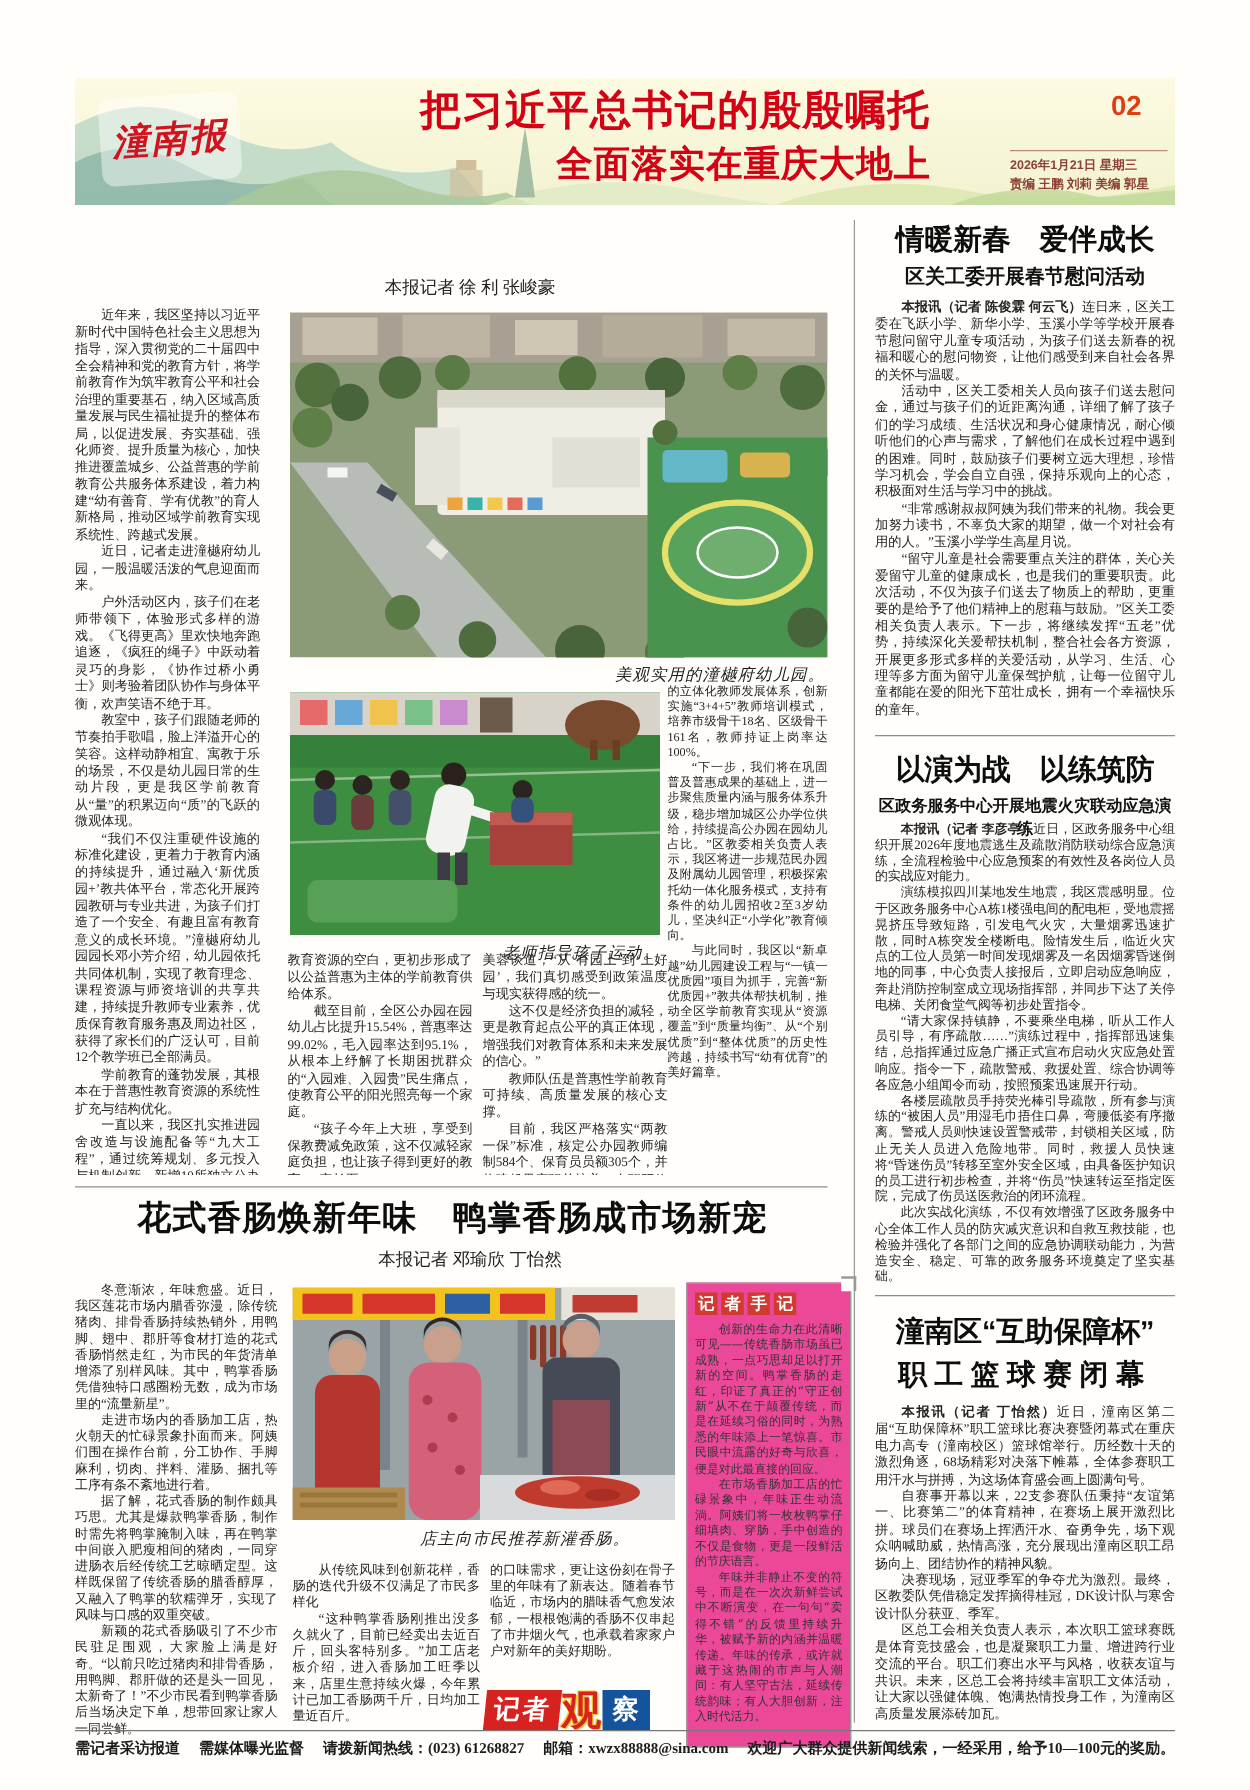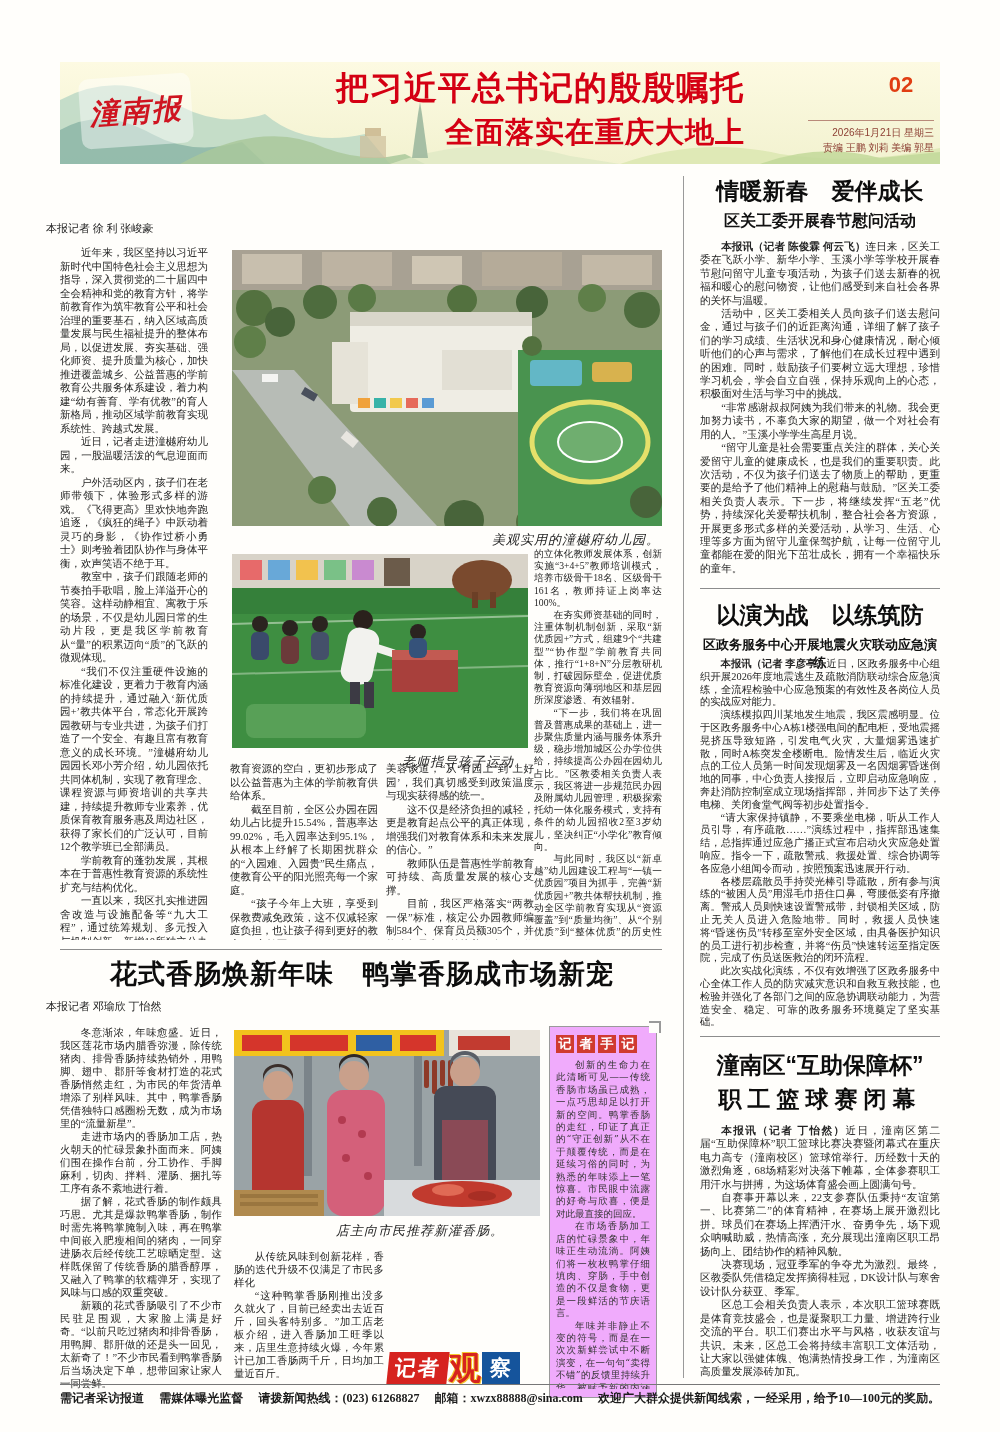--- a/index.html
+++ b/index.html
@@ -14,27 +14,27 @@
         border-radius:10px;text-align:center;padding-top:16px;box-sizing:border-box;
         font-family:"DejaVu Serif",serif;font-weight:bold;font-style:italic;font-size:29px;color:#cf1420;
         transform:rotate(-4deg);letter-spacing:2px;}
   .slogan{position:absolute;left:215px;top:4px;width:530px;text-align:center;
           font-family:"Liberation Sans",sans-serif;font-weight:900;color:#d40013;}
   .sl1{font-size:33px;line-height:44px;letter-spacing:1px;}
   .sl2{font-size:29px;line-height:44px;letter-spacing:1px;margin-left:110px;}
   .pageno{position:absolute;left:806px;top:10px;width:70px;text-align:center;
           font-family:"Liberation Sans",sans-serif;font-weight:900;font-size:22px;color:#e03d12;}
   .dateblock{position:absolute;left:748px;top:58px;width:126px;border-top:1px solid #b98a7a;
-             padding-top:4px;font-size:10px;line-height:15px;color:#8d4034;text-align:right;
-             font-family:"Liberation Sans",sans-serif;}
+             padding-top:4px;font-size:10px;line-height:15px;color:#8d4034;text-align:left;
+             font-family:"Liberation Sans",sans-serif;font-weight:bold;}
 
   
   .h-main{left:62px;top:172px;width:600px;text-align:center;font-family:"Liberation Sans",sans-serif;
           font-weight:900;font-size:30px;color:#0d0d0d;letter-spacing:1px;}
-  .byline{left:46px;width:600px;font-size:11px;color:#222;}
+  .byline{left:76px;width:600px;text-align:center;font-size:14px;color:#222;}
   .h-sausage{left:62px;top:956px;width:600px;text-align:center;font-family:"Liberation Sans",sans-serif;
              font-weight:900;font-size:27px;color:#0d0d0d;letter-spacing:1px;}
 
   
   .col{font-size:10.5px;line-height:13.5px;text-align:justify;color:#242424;overflow:hidden;}
   .col p{margin:0;text-indent:2em;}
   .col p.cont{text-indent:0;}
   .col4{font-size:9.7px;line-height:12.2px;}
   .scol{font-size:10.4px;line-height:13px;}
 
@@ -46,22 +46,22 @@
   
   .sb-title{left:700px;width:240px;text-align:center;font-family:"Liberation Sans",sans-serif;
             font-weight:900;font-size:23px;color:#0d0d0d;}
   .sb-sub{left:700px;width:240px;text-align:center;font-weight:bold;color:#111;}
   .sb-text{left:700px;width:240px;font-size:10.6px;line-height:13.4px;text-align:justify;color:#242424;overflow:hidden;}
   .sb-text p{margin:0;text-indent:2em;}
   .sb-text b{font-family:"Liberation Sans",sans-serif;}
   .t2{letter-spacing:6px;}
 
   
-  .notebox{left:549px;top:1026px;width:108px;height:372px;border:1px solid #9a9a9a;box-sizing:border-box;
-           padding:7px 6px;background:#f0abfc;}
+  .notebox{left:549px;top:1026px;width:132px;height:372px;border:1px solid #9a9a9a;box-sizing:border-box;
+           padding:7px 6px;background:#ec4899;}
   .notebox .corner{position:absolute;right:-5px;top:-6px;width:10px;height:10px;
                    border-right:2px solid #9a9a9a;border-top:2px solid #9a9a9a;background:#fffefb;}
   .nb-title{margin-bottom:6px;}
   .nb-title span{display:inline-block;width:18px;height:18px;background:#d03a30;color:#fff;
                  font:bold 13px/18px "Liberation Sans",sans-serif;text-align:center;margin-right:3px;}
   .nb-text{height:330px;overflow:hidden;}
   .nb-text p{margin:0;text-indent:2em;text-align:justify;font-size:9.5px;line-height:12.4px;color:#333;
              font-family:"DejaVu Serif",serif;}
 
   
@@ -215,21 +215,20 @@
     <p>“孩子今年上大班，享受到保教费减免政策，这不仅减轻家庭负担，也让孩子得到更好的教育。”家长夏</p>
   </div>
   <div class="abs col" style="left:386px;top:762px;width:148px;height:178px;">
     <p class="cont">美蓉谈道，“从‘有园上’到‘上好园’，我们真切感受到政策温度与现实获得感的统一。</p>
     <p>这不仅是经济负担的减轻，更是教育起点公平的真正体现，增强我们对教育体系和未来发展的信心。”</p>
     <p>教师队伍是普惠性学前教育可持续、高质量发展的核心支撑。</p>
     <p>目前，我区严格落实“两教一保”标准，核定公办园教师编制584个、保育员员额305个，并构建起贯穿职前培养、在职研修与骨干引领</p>
   </div>
   <div class="abs col col4" style="left:534px;top:548px;width:128px;height:392px;">
     <p class="cont">的立体化教师发展体系，创新实施“3+4+5”教师培训模式，培养市级骨干18名、区级骨干161名，教师持证上岗率达100%。</p>
-    <p>在夯实师资基础的同时，注重体制机制创新，采取“新优质园+”方式，组建9个“共建型”“协作型”学前教育共同体，推行“1+8+N”分层教研机制，打破园际壁垒，促进优质教育资源向薄弱地区和基层园所深度渗透、有效辐射。</p>
     <p>“下一步，我们将在巩固普及普惠成果的基础上，进一步聚焦质量内涵与服务体系升级，稳步增加城区公办学位供给，持续提高公办园在园幼儿占比。”区教委相关负责人表示，我区将进一步规范民办园及附属幼儿园管理，积极探索托幼一体化服务模式，支持有条件的幼儿园招收2至3岁幼儿，坚决纠正“小学化”教育倾向。</p>
     <p>与此同时，我区以“新卓越”幼儿园建设工程与“一镇一优质园”项目为抓手，完善“新优质园+”教共体帮扶机制，推动全区学前教育实现从“资源覆盖”到“质量均衡”、从“个别优质”到“整体优质”的历史性跨越，持续书写“幼有优育”的美好篇章。</p>
   </div>
 
   <div class="abs rule-h" style="left:60px;top:949px;width:602px;"></div>
   <div class="abs h-sausage">花式香肠焕新年味　鸭掌香肠成市场新宠</div>
   <div class="abs byline" style="top:999px;">本报记者 邓瑜欣 丁怡然</div>
 
   <div class="abs col scol" style="left:60px;top:1026px;width:162px;height:374px;">
     <p>冬意渐浓，年味愈盛。近日，我区莲花市场内腊香弥漫，除传统猪肉、排骨香肠持续热销外，用鸭脚、翅中、郡肝等食材打造的花式香肠悄然走红，为市民的年货清单增添了别样风味。其中，鸭掌香肠凭借独特口感圈粉无数，成为市场里的“流量新星”。</p>
@@ -279,20 +278,23 @@
       <rect x="6" y="164" width="78" height="4" fill="#9a763f"></rect>
         <rect x="6" y="172" width="78" height="4" fill="#9a763f"></rect>
     </svg>
   </div>
   <div class="abs photo-cap" style="left:300px;top:1222px;width:240px;text-align:center;">店主向市民推荐新灌香肠。</div>
 
   <div class="abs col scol" style="left:234px;top:1250px;width:150px;height:128px;">
     <p>从传统风味到创新花样，香肠的迭代升级不仅满足了市民多样化</p>
     <p>“这种鸭掌香肠刚推出没多久就火了，目前已经卖出去近百斤，回头客特别多。”加工店老板介绍，进入香肠加工旺季以来，店里生意持续火爆，今年累计已加工香肠两千斤，日均加工量近百斤。</p>
   </div>
+  <div class="abs col scol" style="left:392px;top:1250px;width:148px;height:96px;">
+    <p class="cont">的口味需求，更让这份刻在骨子里的年味有了新表达。随着春节临近，市场内的腊味香气愈发浓郁，一根根饱满的香肠不仅串起了市井烟火气，也承载着家家户户对新年的美好期盼。</p>
+  </div>
 
   <div class="abs obs">
     <span class="jz">记者</span>
     <span class="guan">观</span>
     <span class="cha">察</span>
   </div>
 
   <div class="abs notebox">
     <div class="corner"></div>
     <div class="nb-title">

